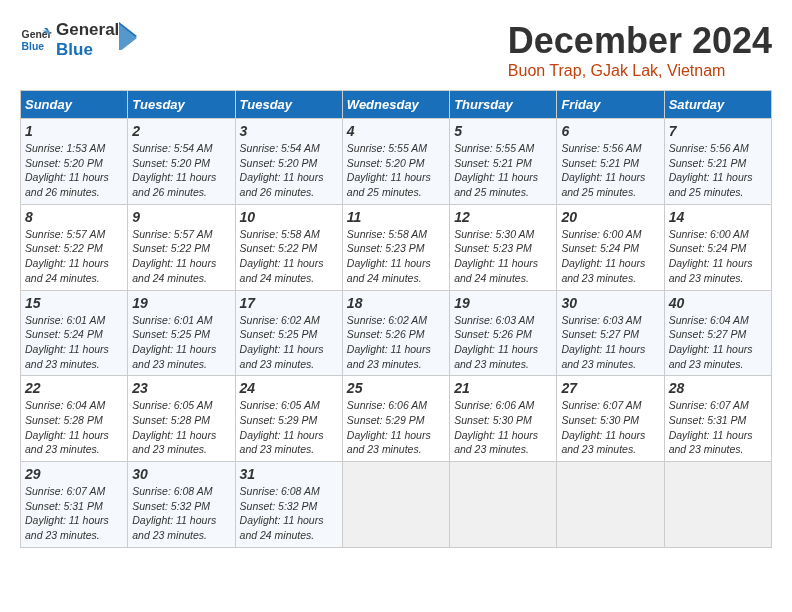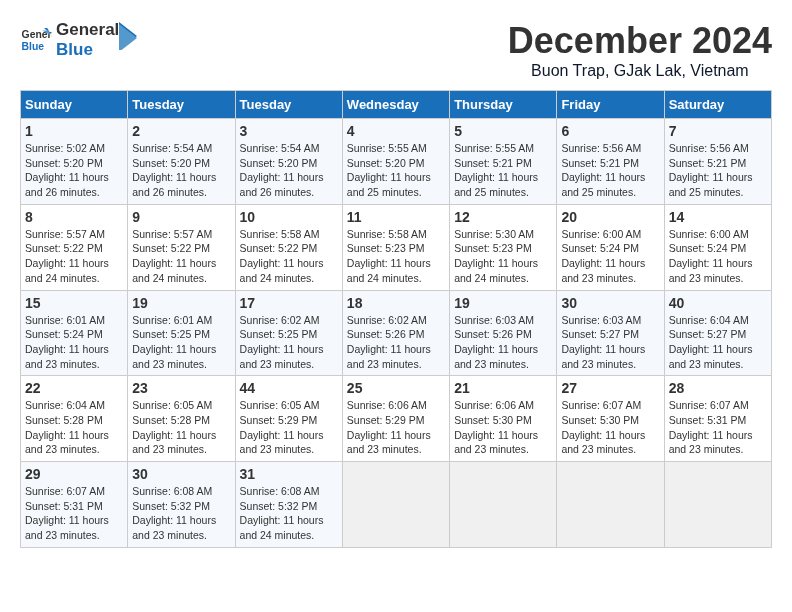--- a/index.html
+++ b/index.html
@@ -19,35 +19,36 @@
     .logo {
       display: flex;
       align-items: center;
       gap: 4px;
     }
     .logo-icon {
       width: 32px;
       height: 32px;
     }
     .title-block {
-      text-align: center;
+      text-align: left;
     }
     .main-title {
       font-size: 36px;
       font-weight: bold;
       color: #333;
     }
     .subtitle {
       font-size: 16px;
-      color: #0f172a;
+      color: #c2410c;
     }
     table {
       width: 100%;
       border-collapse: collapse;
       font-size: 11px;
+      font-style: italic;
     }
     thead tr th {
       background-color: #1a6fbb;
       color: #fff;
       padding: 6px 4px;
       text-align: left;
       font-size: 13px;
       font-weight: bold;
       border: 1px solid #ccc;
     }
@@ -111,21 +112,21 @@
         <th>Wednesday</th>
         <th>Thursday</th>
         <th>Friday</th>
         <th>Saturday</th>
       </tr>
   </thead>
   <tbody id="calendar-body">
   <tr>
         <td>
           <span class="day-num">1</span>
-          <div class="day-info" style="white-space: pre-line;">Sunrise: 5:02 AM
+          <div class="day-info" style="white-space: pre-line;">Sunrise: 1:53 AM
 Sunset: 5:20 PM
 Daylight: 11 hours
 and 26 minutes.</div>
         </td>
         <td>
           <span class="day-num">2</span>
           <div class="day-info" style="white-space: pre-line;">Sunrise: 5:54 AM
 Sunset: 5:20 PM
 Daylight: 11 hours
 and 26 minutes.</div>
@@ -277,21 +278,21 @@
 and 23 minutes.</div>
         </td>
         <td>
           <span class="day-num">23</span>
           <div class="day-info" style="white-space: pre-line;">Sunrise: 6:05 AM
 Sunset: 5:28 PM
 Daylight: 11 hours
 and 23 minutes.</div>
         </td>
         <td>
-          <span class="day-num">44</span>
+          <span class="day-num">24</span>
           <div class="day-info" style="white-space: pre-line;">Sunrise: 6:05 AM
 Sunset: 5:29 PM
 Daylight: 11 hours
 and 23 minutes.</div>
         </td>
         <td>
           <span class="day-num">25</span>
           <div class="day-info" style="white-space: pre-line;">Sunrise: 6:06 AM
 Sunset: 5:29 PM
 Daylight: 11 hours

